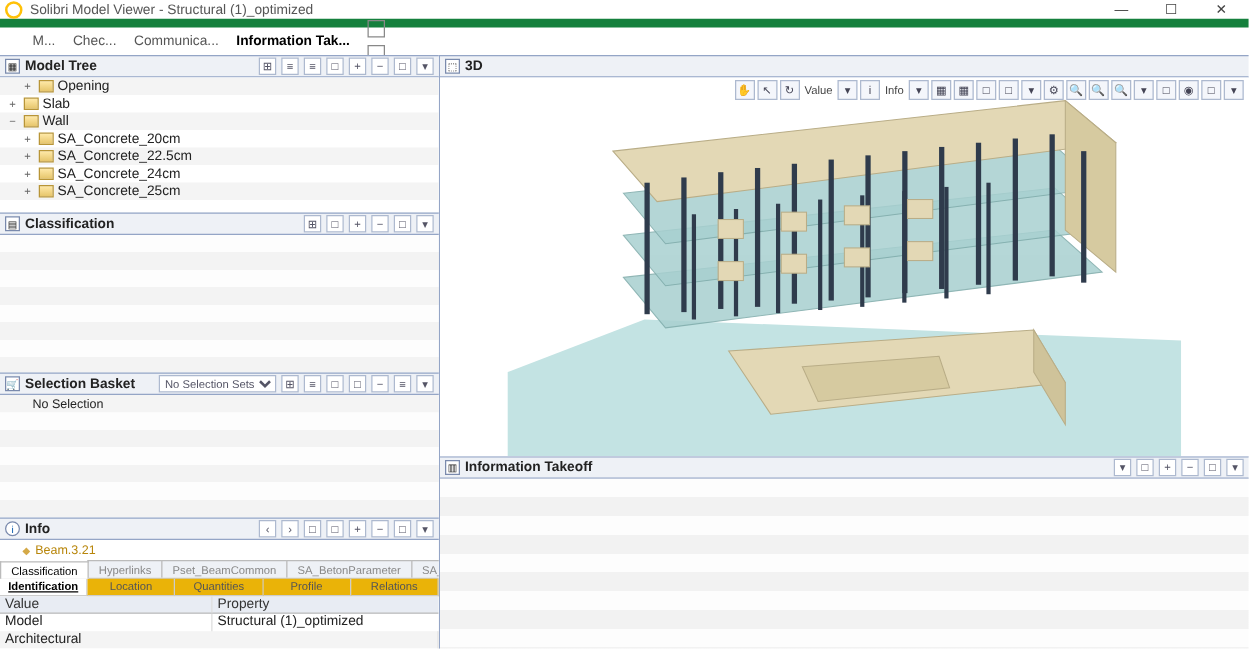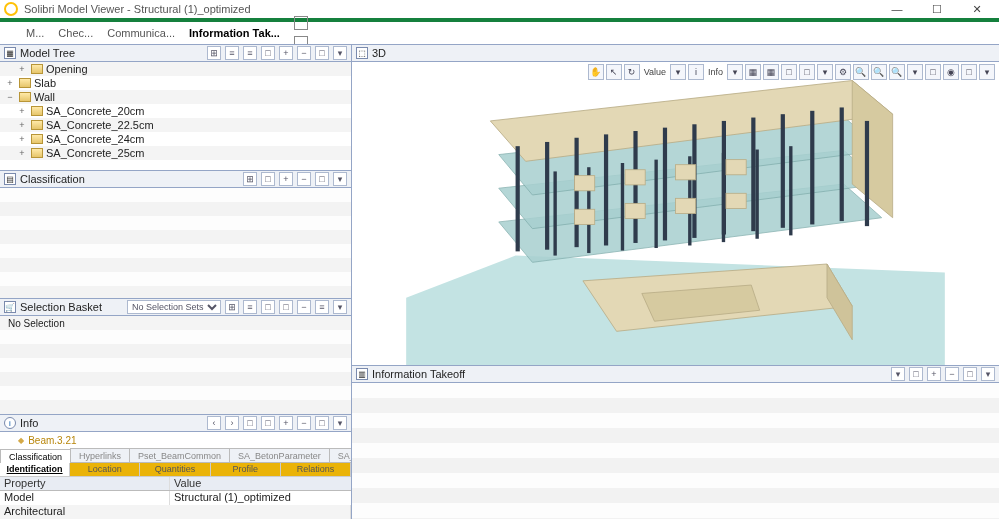--- a/index.html
+++ b/index.html
@@ -1,51 +1,51 @@
 <!DOCTYPE html>
 <html><head>
 <meta charset="utf-8">
 <style>
 * { margin:0; padding:0; box-sizing:border-box; font-family:"Segoe UI",Tahoma,sans-serif; font-size:11px; }
 body { background:#fff; width:999px; height:519px; overflow:hidden; color:#222; }
 
-.titlebar { height:22px; display:flex; align-items:center; padding:0 2px; background:#fff; border-bottom:4px solid #15803d; }
+.titlebar { height:22px; display:flex; align-items:center; padding:0 2px; background:#fff; border-bottom:7px solid #15803d; }
 .titlebar .icon { width:14px; height:14px; border:2px solid #ffc107; border-radius:50%; margin:0 6px 0 2px; }
 .titlebar .title { flex:1; color:#555; }
 .titlebar .winbtn { width:40px; height:22px; display:flex; align-items:center; justify-content:center; color:#444; }
 
 .menubar { height:22px; display:flex; align-items:center; padding:0 6px; gap:14px; }
 .menubar span { color:#555; }
 .menubar .active { font-weight:bold; color:#000; }
 .menubar .right { margin-left:auto; display:flex; gap:6px; }
 .micon { width:14px; height:14px; display:inline-block; border:1px solid #888; }
 
 .main { display:flex; height:475px; }
 .left { width:352px; display:flex; flex-direction:column; border-right:1px solid #94a5c6; }
 .right { flex:1; display:flex; flex-direction:column; }
 
 .panel-hdr { height:18px; background:#eef1f6; border-top:1px solid #94a5c6; border-bottom:1px solid #94a5c6; display:flex; align-items:center; padding:0 4px; gap:4px; }
 .panel-hdr .picon { width:12px; height:12px; background:#fff; border:1px solid #7a8aad; display:flex; align-items:center; justify-content:center; font-size:8px; }
-.panel-hdr .ptitle { font-weight:normal; flex:1; }
+.panel-hdr .ptitle { font-weight:bold; flex:1; }
 .panel-hdr .tbtn { width:14px; height:14px; border:1px solid #adb9cf; background:#fff; display:flex; align-items:center; justify-content:center; font-size:9px; color:#556; }
 .panel-hdr select.tbtn { font-size:9px; height:14px; width:auto; min-width:70px; }
 
 .tree { flex:0 0 108px; overflow:auto; background:#fff; }
 .trow { height:14px; display:flex; align-items:center; padding-left:4px; font-size:10px; }
 .trow:nth-child(odd){ background:#f4f4f4; }
 .trow .exp { width:12px; text-align:center; color:#666; font-size:9px; }
 .trow .ticon { width:12px; height:10px; margin:0 3px; }
 .trow .lay { background:linear-gradient(#ffe9a8,#e6c56b); border:1px solid #b89537; }
 .trow.d1 { padding-left:16px; }
 
 .classif { flex:0 0 110px; background:#fff; }
 .stripes { height:100%; background:repeating-linear-gradient(#fdfdfd,#fdfdfd 14px,#f3f3f3 14px,#f3f3f3 28px); }
 
 .selbasket { flex:0 0 98px; background:#fff; }
-.sbrow { height:14px; padding-left:8px; font-size:10px; display:flex; align-items:center; background:#f4f4f4; }
+.sbrow { height:14px; padding-left:26px; font-size:10px; display:flex; align-items:center; background:#f4f4f4; }
 
 .info { flex:1; background:#fff; display:flex; flex-direction:column; overflow:hidden; }
 .info-sel { height:16px; padding-left:18px; display:flex; align-items:center; font-size:10px; color:#b8860b; }
 .info-sel::before { content:"◆"; font-size:8px; color:#d4a947; margin-right:4px; }
 .tabs { display:flex; height:15px; border-bottom:1px solid #bbb; }
 .tab { padding:0 8px; font-size:9px; color:#888; border:1px solid #bbb; border-bottom:none; background:#eef1f6; display:flex; align-items:center; margin-right:-1px; }
 .tab.active { color:#000; background:#fff; position:relative; top:1px; }
 .subtabs { display:flex; height:14px; }
 .subtab { flex:1; font-size:9px; text-align:center; border-right:1px solid #ccc; border-bottom:1px solid #ccc; background:#eab308; padding-top:1px; color:#555; }
 .subtab.active { background:#fff; font-weight:bold; color:#000;text-decoration:underline; }
@@ -198,22 +198,22 @@
         </div>
       <div class="subtabs" id="info-subtabs">
           <div class="subtab active">Identification</div>
           <div class="subtab">Location</div>
           <div class="subtab">Quantities</div>
           <div class="subtab">Profile</div>
           <div class="subtab">Relations</div>
         </div>
       <div class="proptbl" id="proptbl">
           <div class="prow hdr">
+            <div>Value</div>
             <div>Property</div>
-            <div>Value</div>
           </div>
           <div class="prow">
             <div>Model</div>
             <div>Structural (1)_optimized</div>
           </div>
           <div class="prow">
             <div>Architectural</div>
           </div>
         </div>
     </div>

